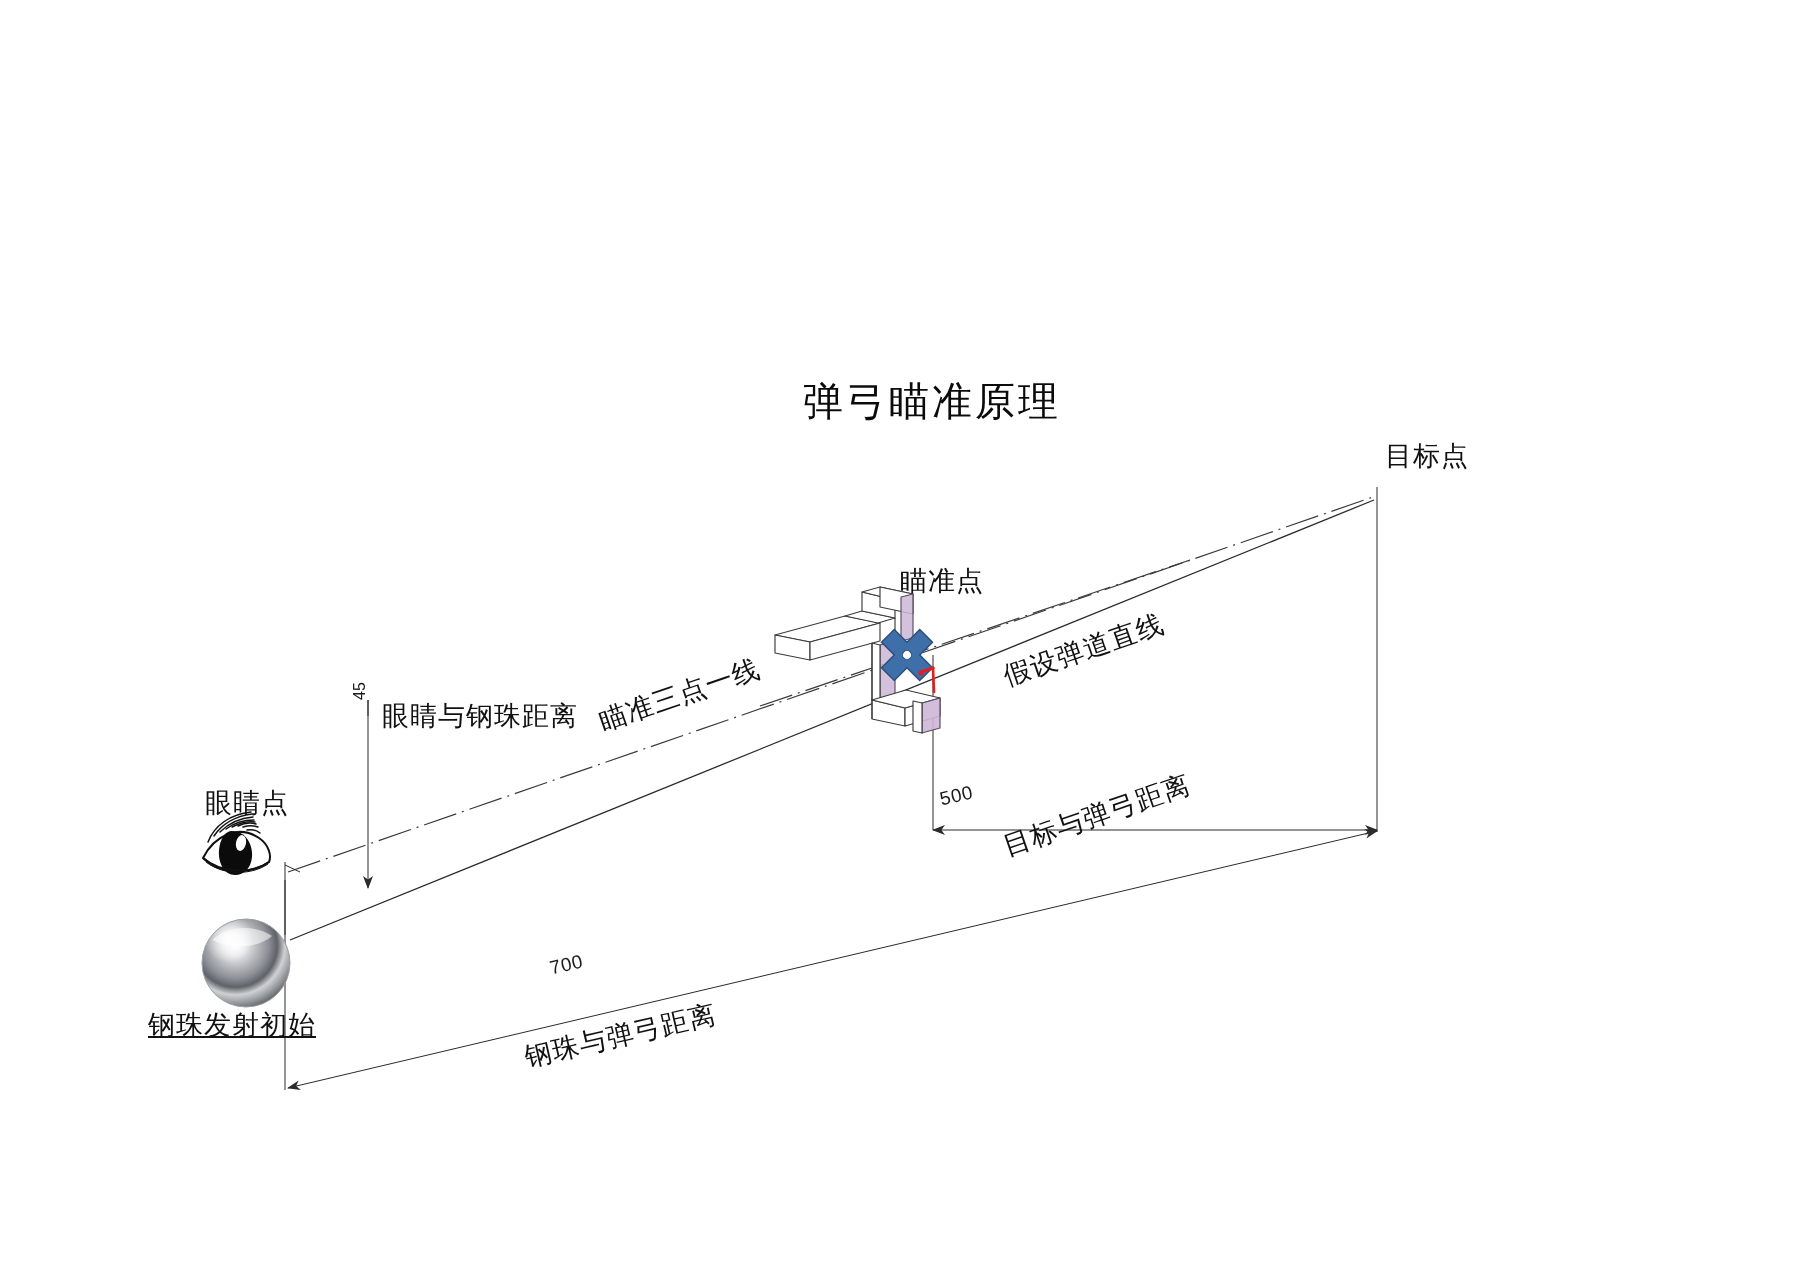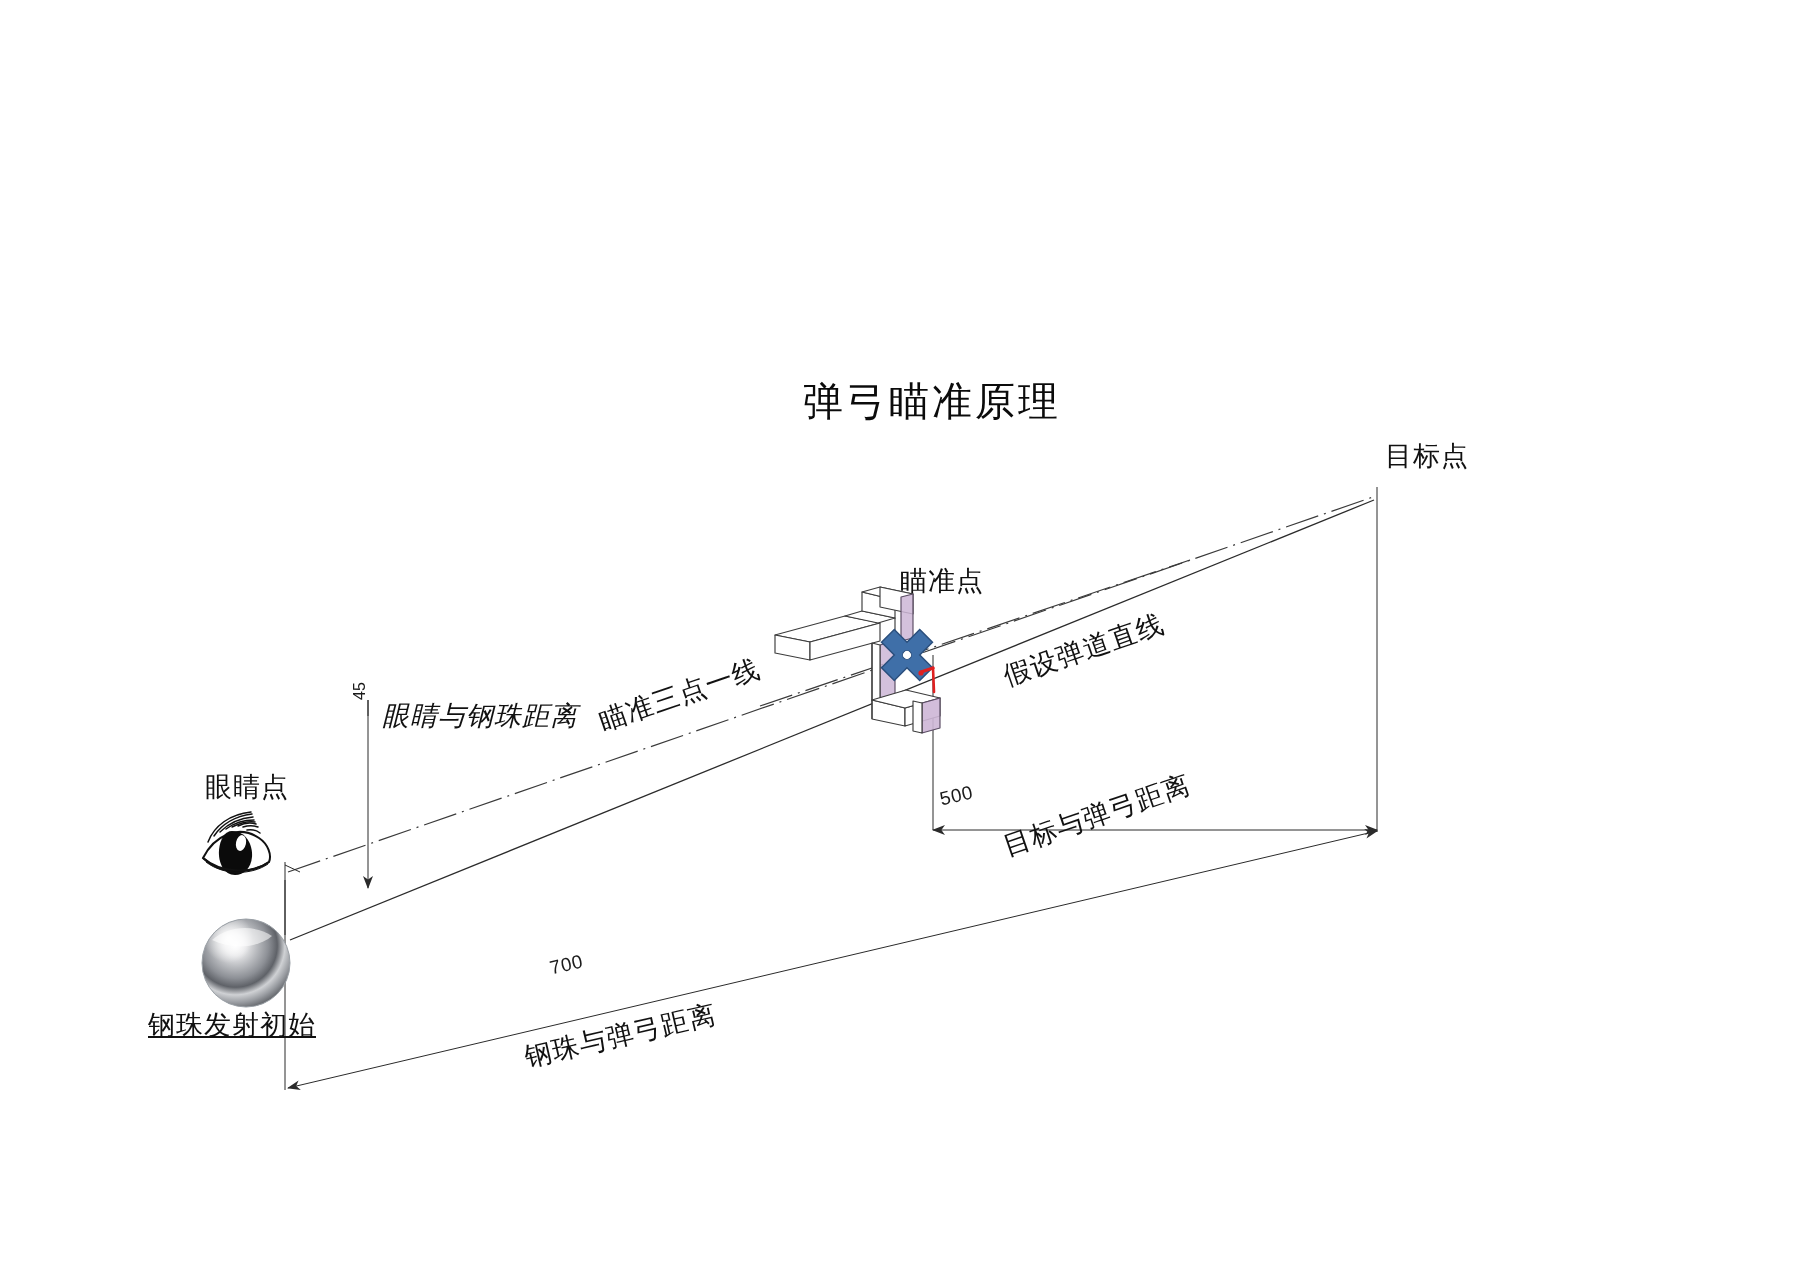--- a/index.html
+++ b/index.html
@@ -204,25 +204,25 @@
     </g>
 
   </svg>
 
   <div class="lbl title" style="left:795px; top:382px;margin-left:8px;">弹弓瞄准原理</div>
 
   <div class="lbl cn" style="left:1385px; top:443px;">目标点</div>
 
   <div class="lbl cn" style="left:900px; top:568px;">瞄准点</div>
 
-  <div class="lbl cn" style="left:205px; top:774px;">眼睛点</div>
+  <div class="lbl cn" style="left:205px; top:790px;">眼睛点</div>
 
   <div class="lbl cn" style="left:148px; top:1012px;text-decoration:underline;">钢珠发射初始</div>
 
-  <div class="lbl cn" style="left:382px; top:703px;font-style:italic;">眼睛与钢珠距离</div>
+  <div class="lbl cn" style="left:382px; top:703px;">眼睛与钢珠距离</div>
 
   <div class="lbl tiny-rot" style="left:352px; top:700px; transform:rotate(-90deg); transform-origin:left top;">45</div>
 
   <div class="lbl cn" style="left:596px; top:710px; transform:rotate(-19deg); transform-origin:left top;">瞄准三点一线</div>
 
   <div class="lbl cn" style="left:1000px; top:665px; transform:rotate(-19deg); transform-origin:left top;">假设弹道直线</div>
 
   <div class="lbl dimnum" style="left:938px; top:790px; transform:rotate(-13deg); transform-origin:left top;">500</div>
 
   <div class="lbl cn" style="left:1000px; top:835px; transform:rotate(-19deg); transform-origin:left top;">目标与弹弓距离</div>

